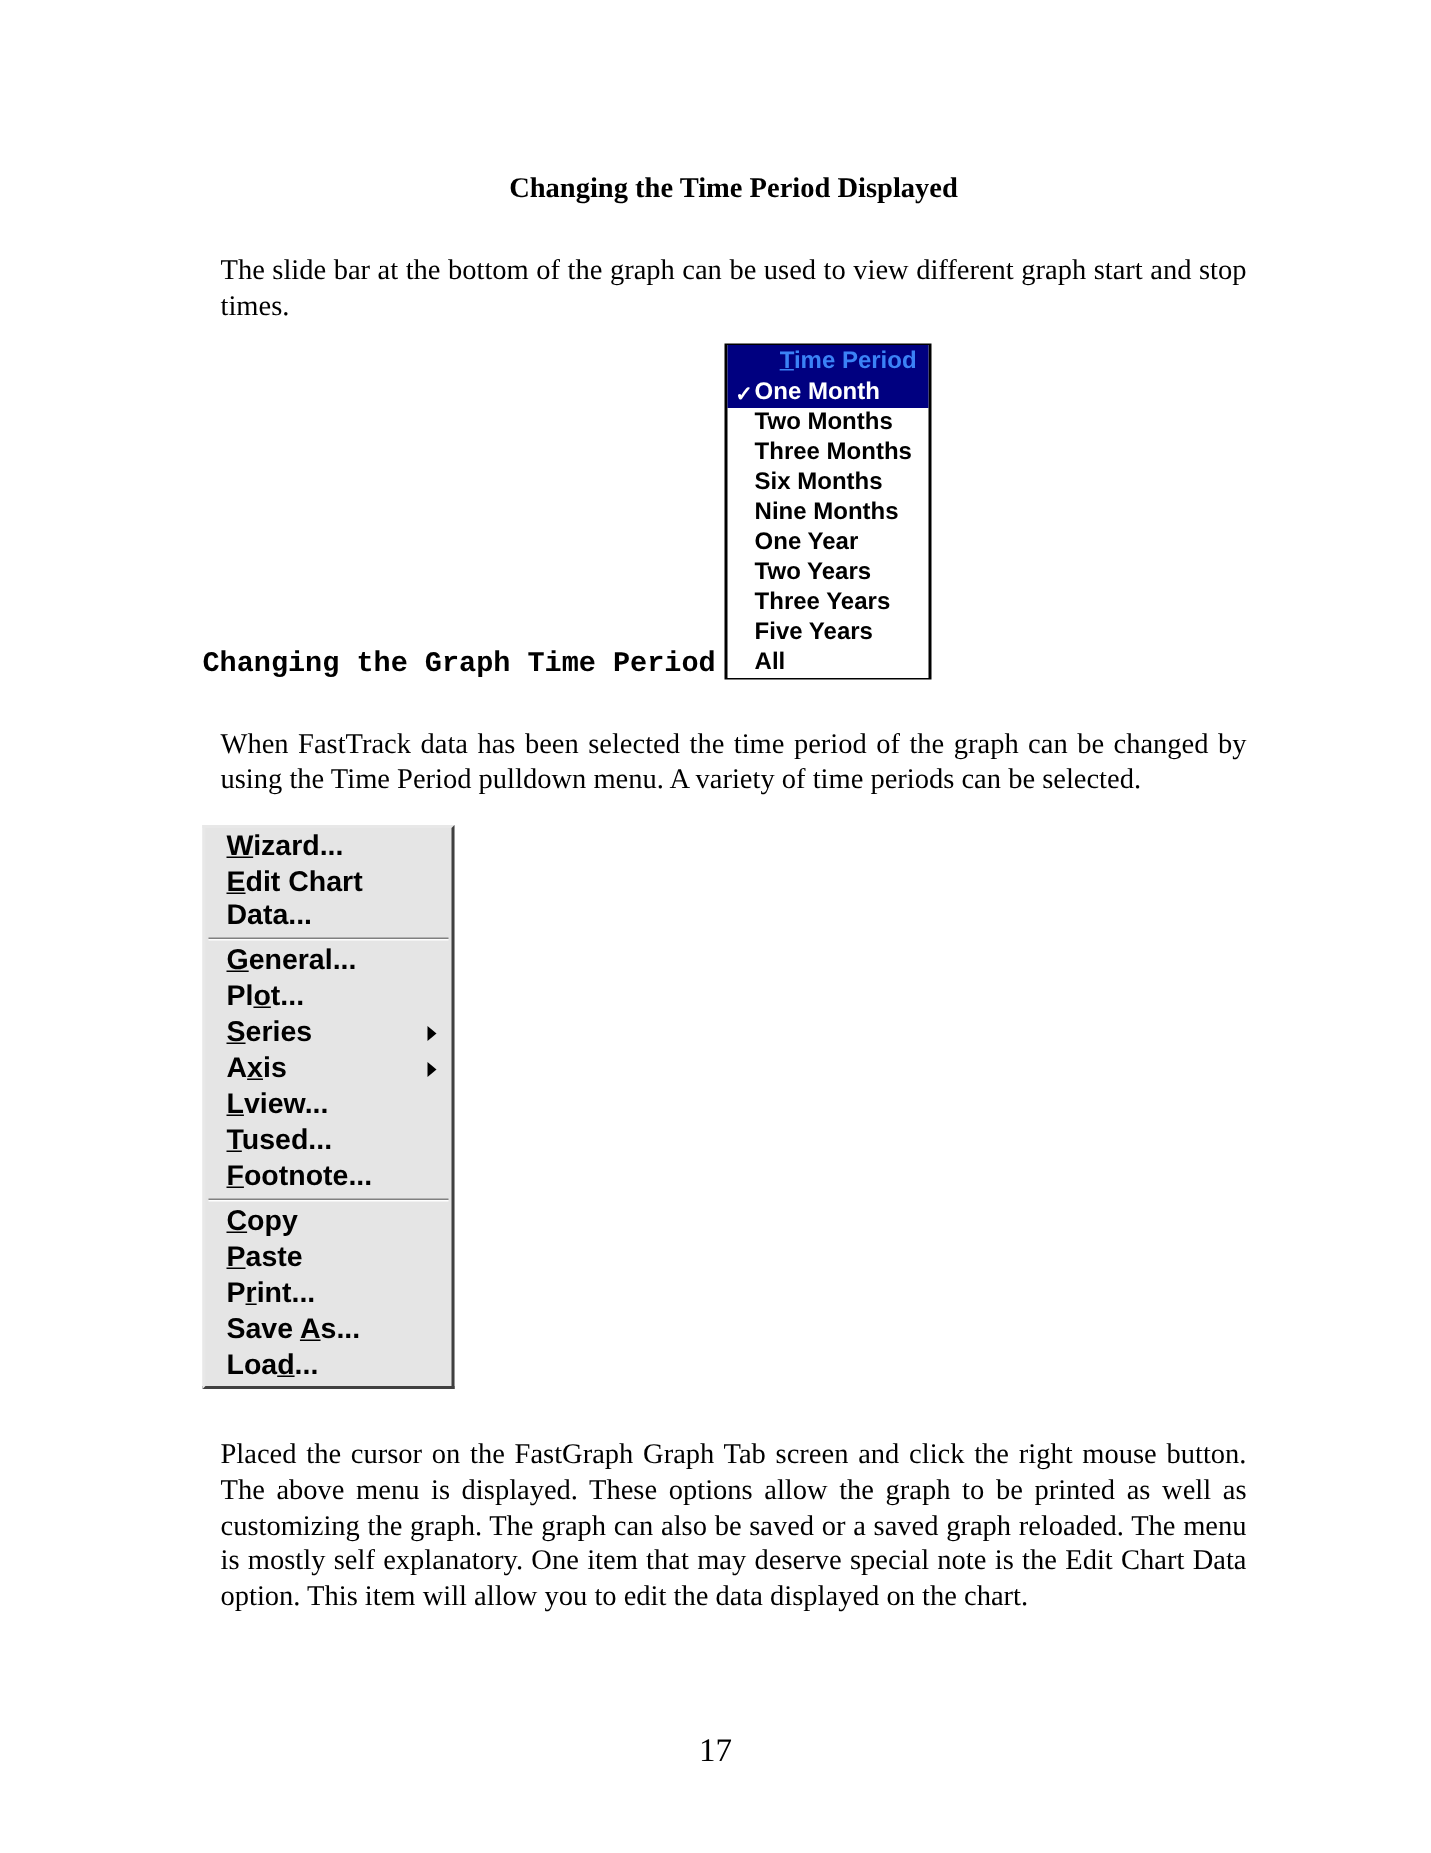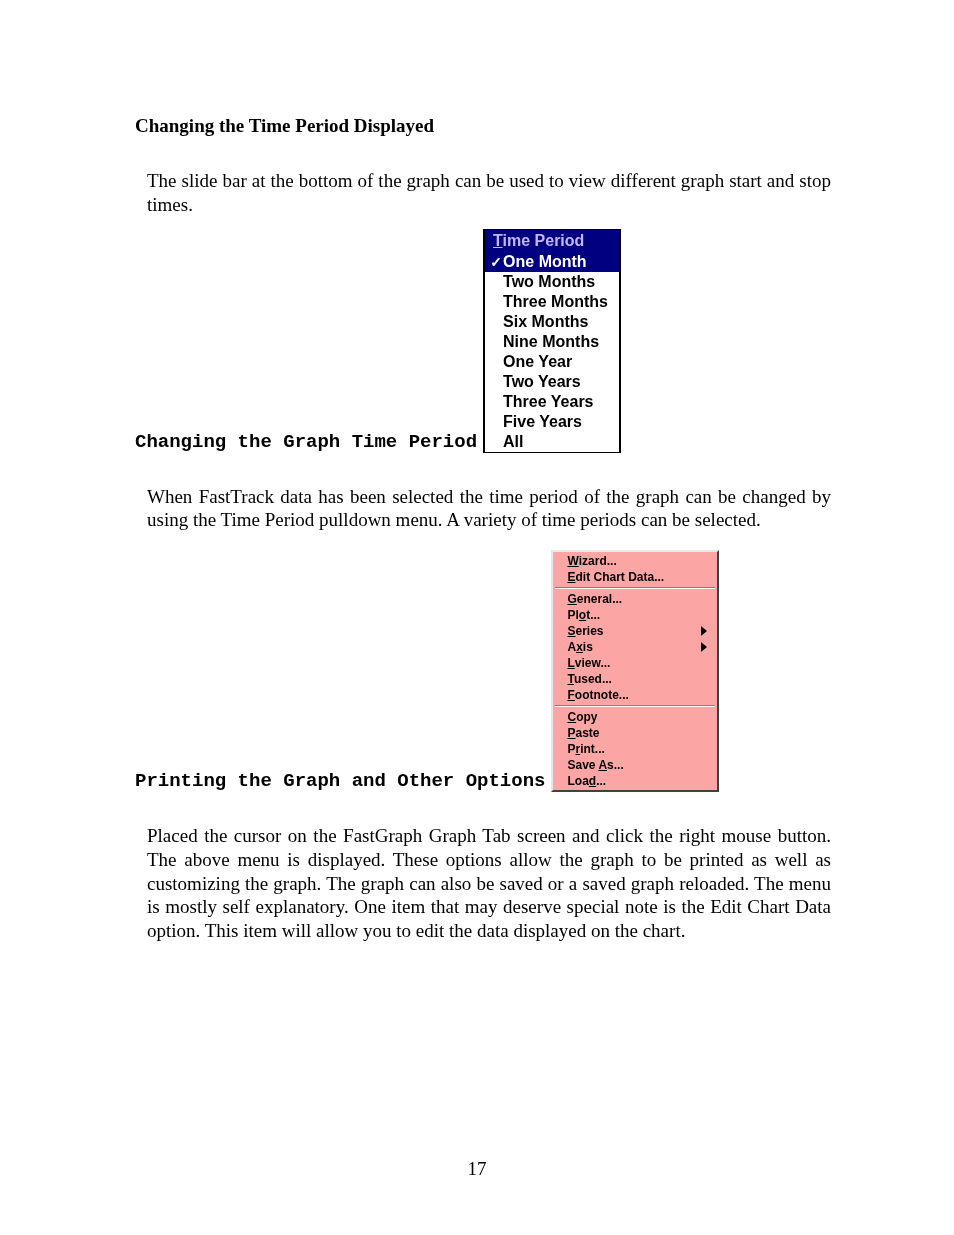--- a/index.html
+++ b/index.html
@@ -13,20 +13,21 @@
   .page {
     width: 954px;
     height: 1235px;
     position: relative;
     box-sizing: border-box;
     padding: 115px 111px 0 135px;
   }
   .heading {
     font-weight: bold;
     margin: 0;
+    text-align: center;
   }
   .para {
     margin: 12px;
     text-align: justify;
     line-height: 1.25;
   }
   .gap1 { height: 20px; }
   .gap2 { height: 20px; }
   .inline-row {
     display: flex;
@@ -44,22 +45,23 @@
     border-left: 2px solid #000;
     border-right: 2px solid #000;
     background: #fff;
     font-family: Arial, Helvetica, sans-serif;
     font-weight: bold;
     font-size: 16px;
     width: 134px;
   }
   .tp-header {
     background: #000080;
-    color: #c4b5fd;
+    color: #3b82f6;
     padding: 2px 8px 2px 8px;
+    text-align: right;
   }
   .tp-header .ul { text-decoration: underline; }
   .tp-item {
     padding: 1px 4px 1px 4px;
     display: flex;
     align-items: center;
     color: #000;
   }
   .tp-check {
     width: 14px;
@@ -70,23 +72,23 @@
   .tp-item.selected {
     background: #000080;
     color: #fff;
   }
   .tp-label { padding-left: 0; text-align: center; }
   .ctx-menu {
     border-top: 2px solid #e8e8e8;
     border-left: 2px solid #e8e8e8;
     border-right: 2px solid #404040;
     border-bottom: 2px solid #404040;
-    background: #fca5a5;
+    background: #e5e5e5;
     font-family: Arial, Helvetica, sans-serif;
-    font-size: 12px;
+    font-size: 19px;
     font-weight: bold;
     width: 164px;
     padding: 1px 0;
   }
   .ctx-item {
     padding: 1px 10px 1px 14px;
     display: flex;
     justify-content: space-between;
     align-items: center;
     color: #000;
@@ -102,21 +104,21 @@
     width: 0; height: 0;
     border-top: 5px solid transparent;
     border-bottom: 5px solid transparent;
     border-left: 6px solid #000;
   }
   .pagenum {
     position: absolute;
     bottom: 55px;
     left: 0; right: 0;
     text-align: center;
-    font-size: 19px;
+    font-size: 22px;
   }
 </style>
 </head>
 <body>
 
 <div class="page">
 
   <p class="heading">Changing the Time Period Displayed</p>
   <div class="gap1"></div>
   <p class="para">The slide bar at the bottom of the graph can be used to view different graph start and stop times.</p>
@@ -170,23 +172,20 @@
           <span class="tp-check"></span>
           <span class="tp-label">All</span>
         </div>
       </div>
   </div>
 
   <div class="gap2"></div>
   <p class="para">When FastTrack data has been selected the time period of the graph can be changed by using the Time Period pulldown menu.  A variety of time periods can be selected.</p>
 
   <div class="inline-row" style="justify-content:flex-start; margin-top:18px;">
-    <div style="flex:0 0 auto;">
-      <span class="inline-heading">Printing the Graph and Other Options</span>
-    </div>
     <div class="ctx-menu" id="ctx-menu">
 
     <div class="ctx-item">
           <span><span class="ul">W</span><span>izard...</span></span>
         </div>
         <div class="ctx-item">
           <span><span class="ul">E</span><span>dit Chart Data...</span></span>
         </div>
         <div class="ctx-sep"></div>
         <div class="ctx-item">

